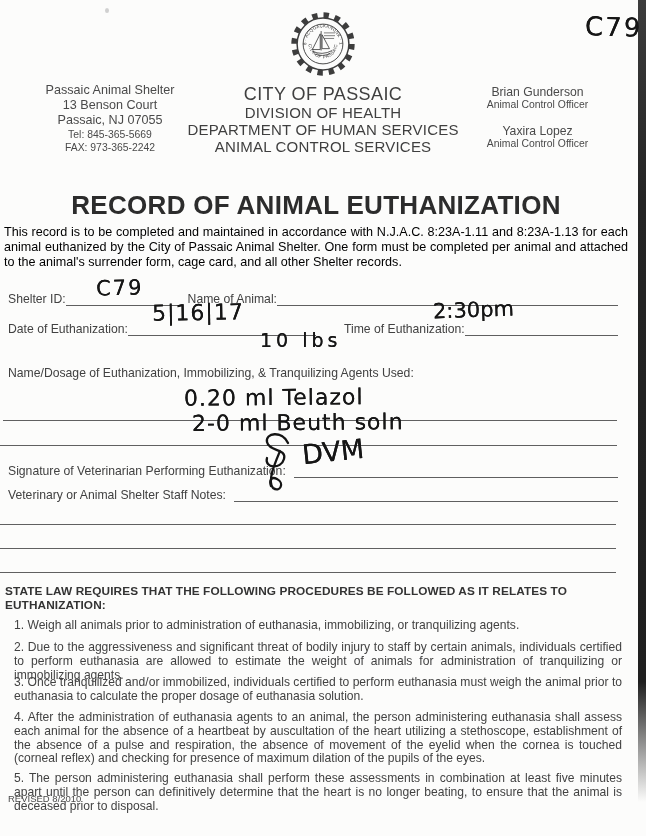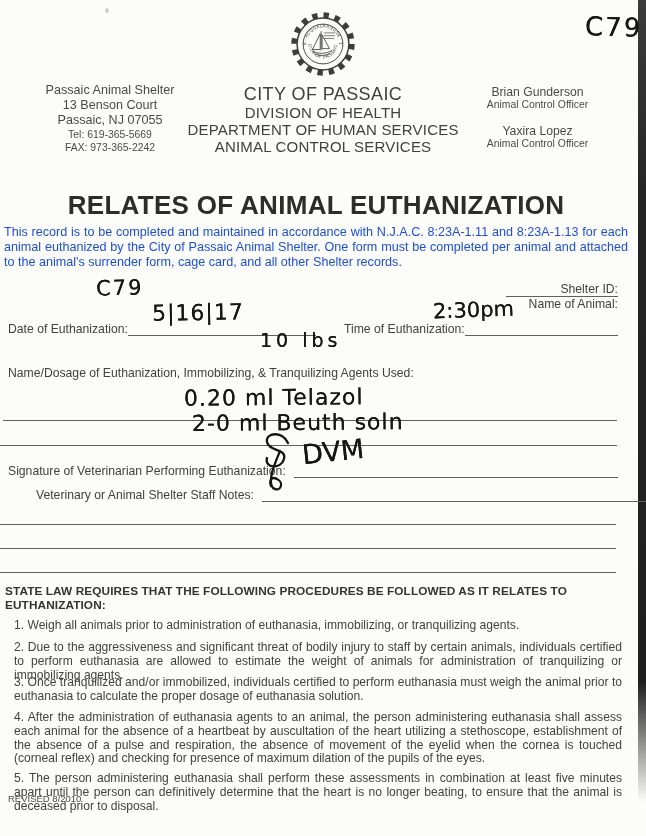--- a/index.html
+++ b/index.html
@@ -30,35 +30,35 @@
 
   .hdr-right { position:absolute; top:85px; left:455px; width:165px; text-align:center; color:#4a4a4a; }
   .hdr-right .nm { font-size:12.2px; line-height:14px; }
   .hdr-right .tt { font-size:10.4px; line-height:12px; }
   .officer + .officer { margin-top:13px; }
 
   
   .doc-title { position:absolute; top:190px; left:0; width:632px; text-align:center;
     font-size:26px; font-weight:700; letter-spacing:.3px; color:#2c2c2c; }
   .intro { position:absolute; top:225px; left:4px; width:624px;
-    font-size:12.6px; line-height:14.8px; text-align:justify; color:#1d4ed8; }
+    font-size:12.6px; line-height:14.8px; text-align:justify; color:#000000; }
 
   
   .frow { position:absolute; display:flex; align-items:flex-end; }
   .lbl { font-size:12.2px; white-space:nowrap; color:#414141; }
   .fill { height:16px; border-bottom:1px solid #5f5f5f; }
   .grow { flex:1; }
   .gap10 { width:10px; } .gap28 { width:28px; } .gap8 { width:8px; }
 
-  #row-shelter { top:282px; left:8px; width:610px; height:24px;flex-direction:column; }
+  #row-shelter { top:282px; left:8px; width:610px; height:24px; }
   #row-date    { top:310px; left:8px; width:610px; height:26px; }
   #row-weight  { top:338px; left:8px; width:610px; height:22px; }
   #agents-label{ position:absolute; top:366px; left:8px;text-align:center; }
   #row-sign    { top:452px; left:8px; width:610px; height:26px; }
-  #row-notes   { top:477px; left:8px; width:610px; height:25px;margin-left:28px; }
+  #row-notes   { top:477px; left:8px; width:610px; height:25px; }
 
   .rule { position:absolute; border-top:1px solid #606060; }
   #rule-a { top:420px; left:3px;  width:614px; }
   #rule-b { top:445px; left:0px;  width:617px; }
   #rule-1 { top:524px; left:0px;  width:616px; }
   #rule-2 { top:548px; left:0px;  width:616px; }
   #rule-3 { top:572px; left:0px;  width:616px; }
 
   
   .hand { position:absolute; font-family:"DejaVu Sans", sans-serif; color:#161616;
@@ -113,21 +113,21 @@
       <path d="M 39,30 L 47,45 L 39,45 Z"></path>
       <path d="M 28,47.5 Q 39,53 50,47"></path>
       <path d="M 30,50.5 Q 40,54.5 48,50"></path>
     </g>
   </svg>
 
   <div class="hdr-left">
     <div class="big">Passaic Animal Shelter</div>
     <div class="big">13 Benson Court</div>
     <div class="big">Passaic, NJ 07055</div>
-    <div class="sml">Tel: 619-365-5669</div>
+    <div class="sml">Tel: 845-365-5669</div>
     <div class="sml">FAX: 973-365-2242</div>
   </div>
 
   <div class="hdr-center">
     <div class="l1">CITY OF PASSAIC</div>
     <div class="l2">DIVISION OF HEALTH</div>
     <div class="l2">DEPARTMENT OF HUMAN SERVICES</div>
     <div class="l2">ANIMAL CONTROL SERVICES</div>
   </div>
 
@@ -135,21 +135,21 @@
     <div class="officer">
       <div class="nm">Brian Gunderson</div>
       <div class="tt">Animal Control Officer</div>
     </div>
     <div class="officer">
       <div class="nm">Yaxira Lopez</div>
       <div class="tt">Animal Control Officer</div>
     </div>
   </div>
 
-  <div class="doc-title">RELATES OF ANIMAL EUTHANIZATION</div>
+  <div class="doc-title">RECORD OF ANIMAL EUTHANIZATION</div>
   <div class="intro">This record is to be completed and maintained in accordance with N.J.A.C. 8:23A-1.11 and 8:23A-1.13 for each animal euthanized by the City of Passaic Animal Shelter. One form must be completed per animal and attached to the animal's surrender form, cage card, and all other Shelter records.</div>
 
   <div class="frow" id="row-shelter">
     <span class="lbl">Shelter ID:</span>
     <span class="fill" style="width:112px"></span>
     <span class="gap10"></span>
     <span class="lbl">Name of Animal:</span>
     <span class="fill grow"></span>
   </div>
 

